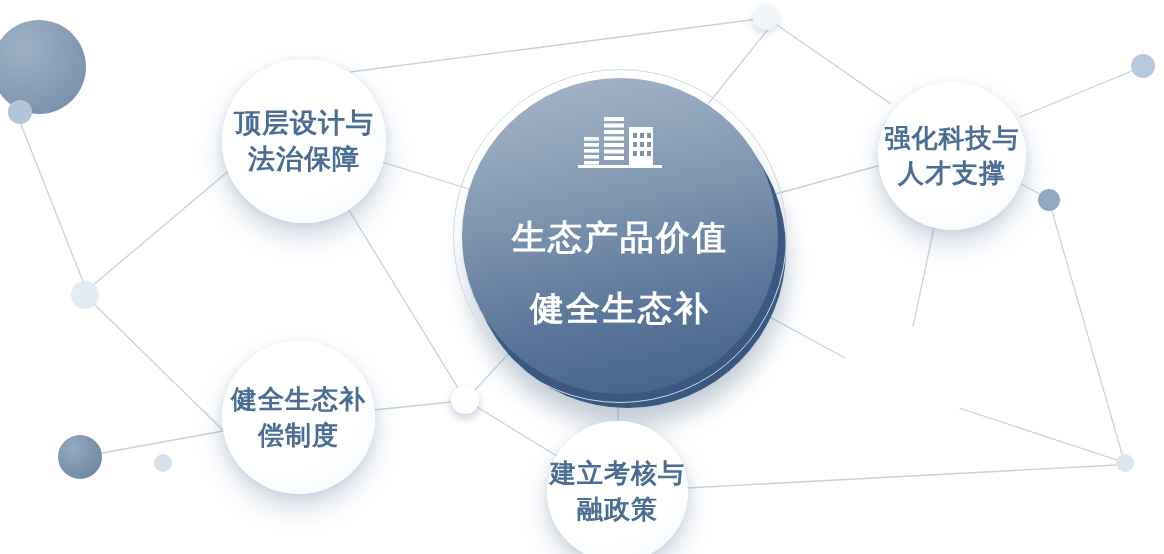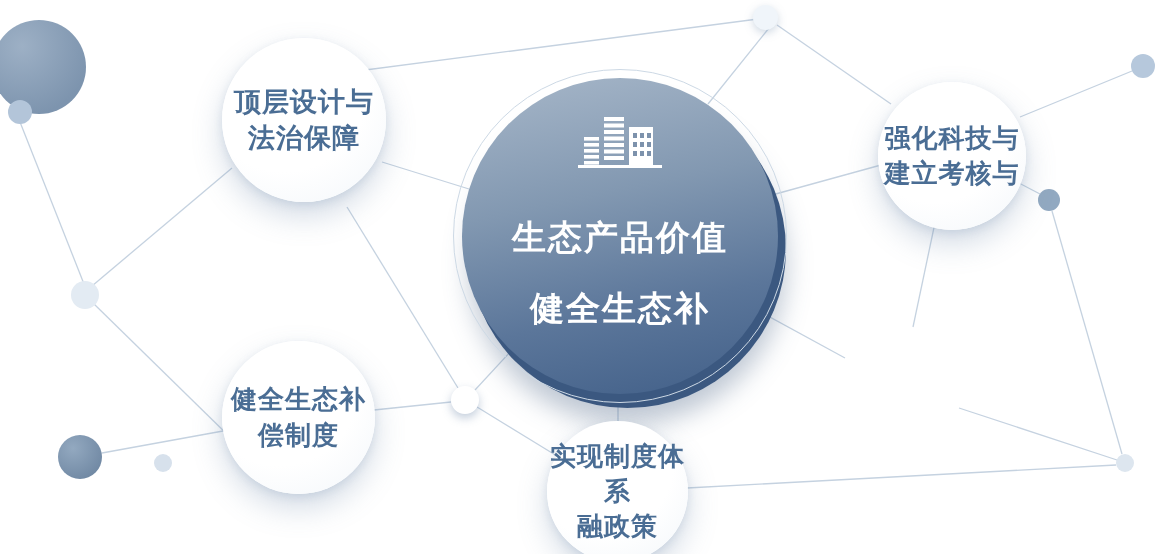--- a/index.html
+++ b/index.html
@@ -29,21 +29,21 @@
   .node {
     position:absolute; border-radius:50%; z-index:3;
     display:flex; flex-direction:column; align-items:center; justify-content:center;
     text-align:center;
   }
   .sat {
     background:radial-gradient(circle at 38% 30%, #ffffff 55%, #f2f6fa 100%);
     box-shadow:0 14px 30px rgba(110,136,170,.30), 0 3px 8px rgba(110,136,170,.18);
   }
   .sat .line { font-weight:bold; color:#4a6d94; letter-spacing:1px; line-height:1.35; }
-  .n1 { left:222px; top:38px;  width:164px; height:164px; } .n1 .line { font-size:27px; }
+  .n1 { left:222px; top:59px;  width:164px; height:164px; } .n1 .line { font-size:27px; }
   .n2 { left:878px; top:82px;  width:148px; height:148px; } .n2 .line { font-size:26px; }
   .n3 { left:222px; top:341px; width:153px; height:153px;text-align:center; } .n3 .line { font-size:26px; }
   .n4 { left:547px; top:421px; width:141px; height:141px; } .n4 .line { font-size:26px; }
   .n5 { left:838px; top:326px; width:125px; height:125px; } .n5 .line { font-size:21px; }
 
   .center-back {
     position:absolute; left:469px; top:91px; width:317px; height:317px;
     border-radius:50%; background:#3b5880; z-index:2;
     box-shadow:0 16px 26px rgba(70,95,130,.35);
   }
@@ -138,27 +138,27 @@
     <div class="ct-line">健全生态补</div>
   </div>
 
   <div class="node sat n1">
     <div class="line">顶层设计与</div>
     <div class="line">法治保障</div>
   </div>
 
   <div class="node sat n2">
     <div class="line">强化科技与</div>
-    <div class="line">建立考核与</div>
+    <div class="line">人才支撑</div>
   </div>
 
   <div class="node sat n3">
     <div class="line">健全生态补</div>
     <div class="line">偿制度</div>
   </div>
 
   <div class="node sat n4">
-    <div class="line">实现制度体系</div>
+    <div class="line">建立考核与</div>
     <div class="line">融政策</div>
   </div>
 
 
 </div>
 
 </body></html>

